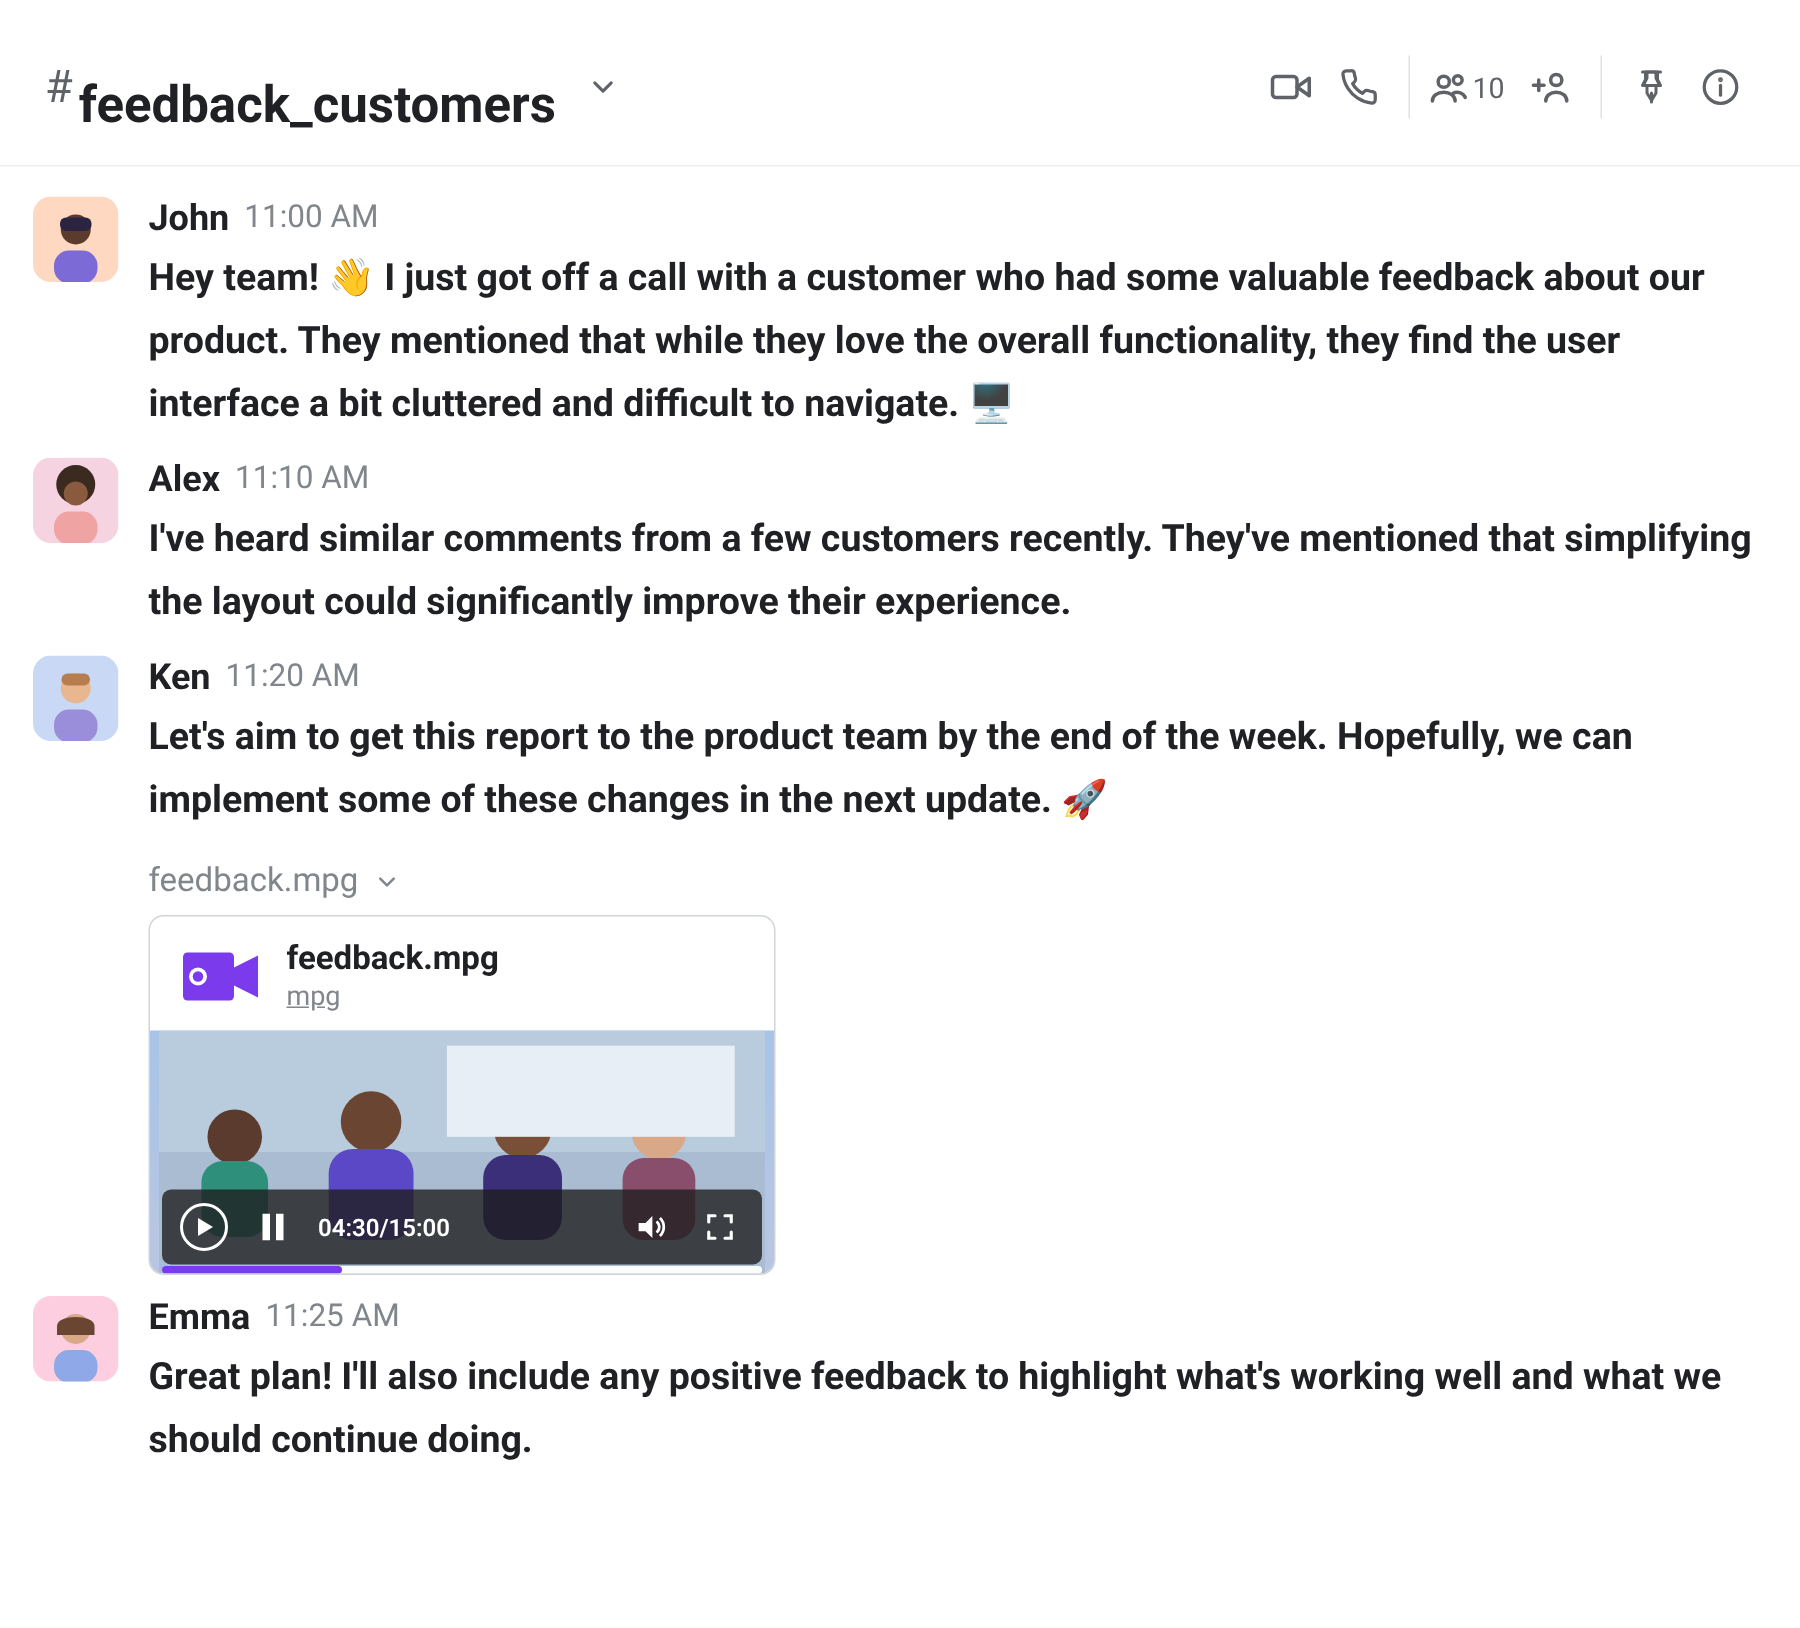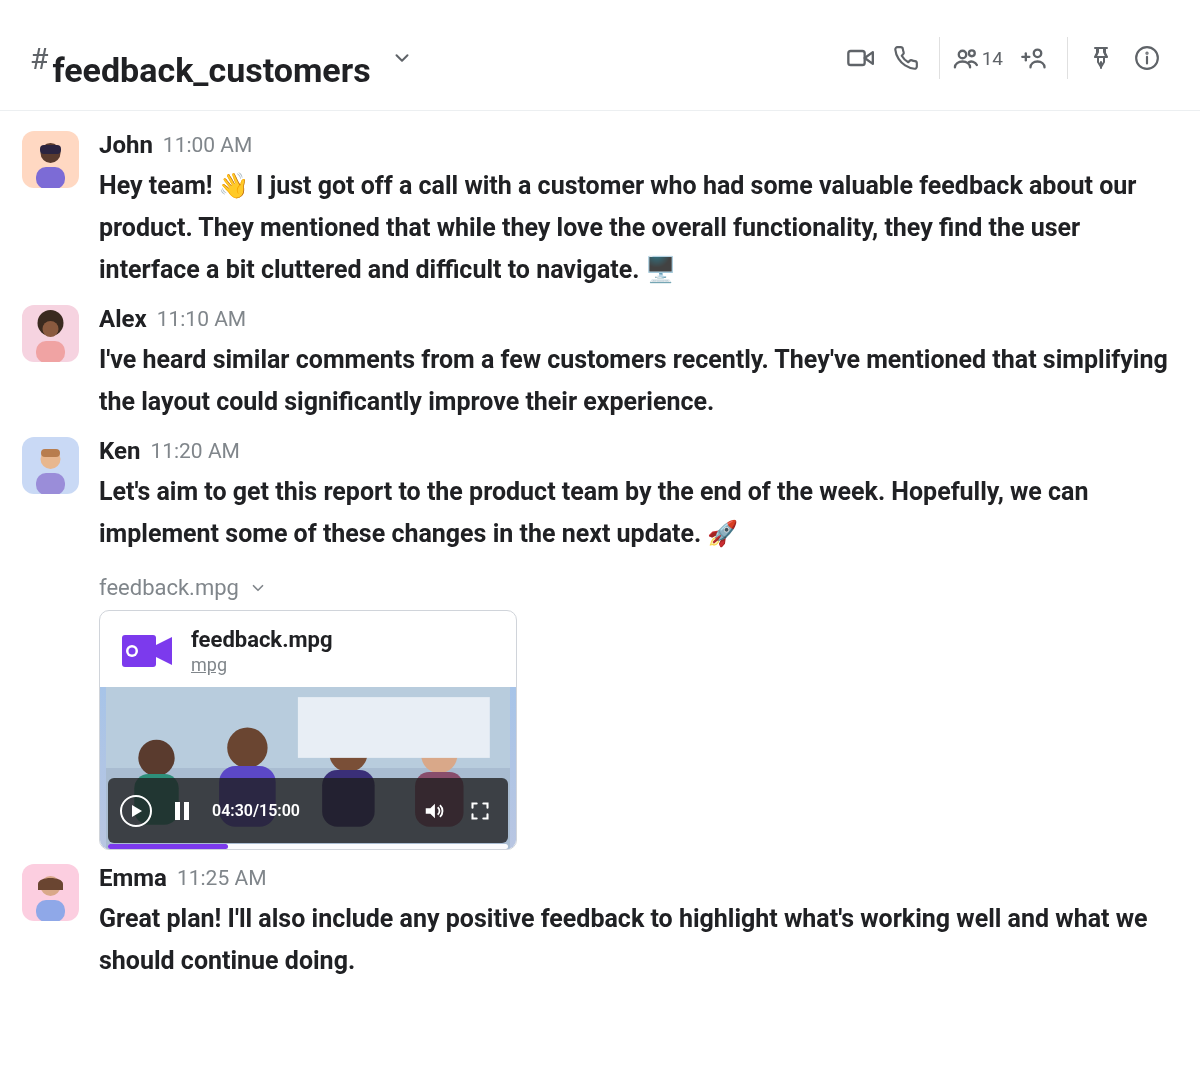--- a/index.html
+++ b/index.html
@@ -121,21 +121,21 @@
   align-items: flex-end;
 }
 .video-bg {
   position: absolute; inset: 0;
   display: flex; gap: 0; align-items: flex-end; justify-content: space-around;
   padding: 0 6px;
 }
 .controls {
   position: absolute;
   left: 8px; right: 8px; bottom: 6px;
-  height: 65px;
+  height: 50px;
   background: rgba(30,30,30,0.78);
   border-radius: 6px;
   display: flex;
   align-items: center;
   padding: 0 12px;
   gap: 14px;
   color: #fff;
 }
 .ctrl-btn {
   width: 32px; height: 32px;
@@ -191,21 +191,21 @@
           </svg>
       </div>
       <div class="hsep"></div>
       <div class="hicon" style="width:auto;gap:6px;padding:0 2px;">
         <svg width="28" height="28" viewBox="0 0 24 24" fill="none" stroke="#5f6368" stroke-width="2" stroke-linecap="round" stroke-linejoin="round">
             <circle cx="9" cy="9" r="3.2"></circle>
             <path d="M2.5 20c0-3 3-5 6.5-5s6.5 2 6.5 5"></path>
             <circle cx="17" cy="8" r="2.5"></circle>
             <path d="M14.5 15.5c2-1 5.5-.5 6.8 2.5"></path>
           </svg>
-        <span class="member-count">14</span>
+        <span class="member-count">10</span>
       </div>
       <div class="hicon">
         <svg width="28" height="28" viewBox="0 0 24 24" fill="none" stroke="#5f6368" stroke-width="2" stroke-linecap="round" stroke-linejoin="round">
             <circle cx="15" cy="8" r="3.2"></circle>
             <path d="M9 20c0-3 2.7-5 6-5s6 2 6 5"></path>
             <line x1="5" y1="8" x2="5" y2="14"></line>
             <line x1="2" y1="11" x2="8" y2="11"></line>
           </svg>
       </div>
       <div class="hsep"></div>

